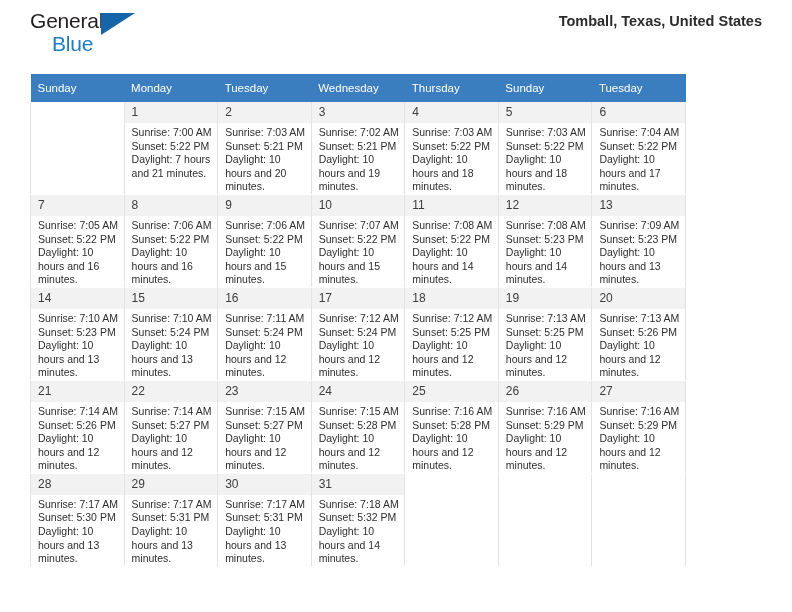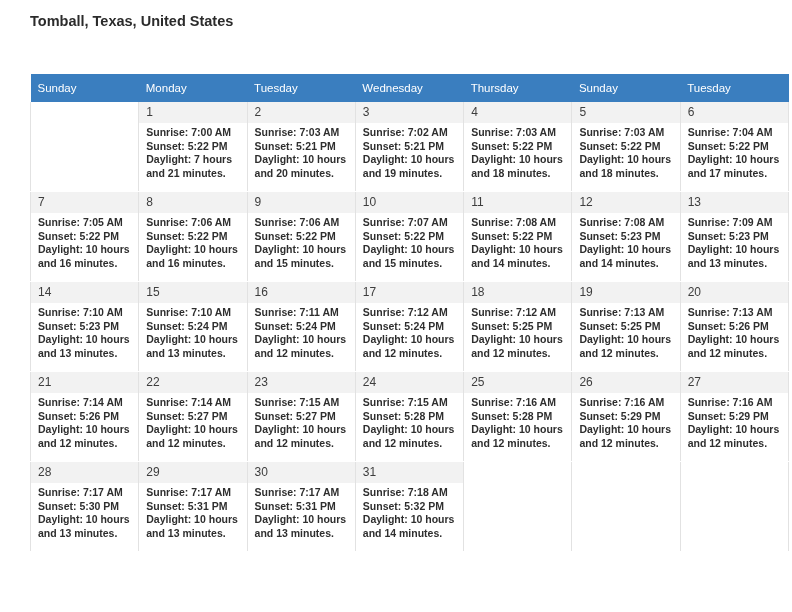--- a/index.html
+++ b/index.html
@@ -76,21 +76,21 @@
   .cal-subtitle {
     font-size: 14.5px;
     color: #2b2b2b;
     line-height: 20px;
     margin-top: 7px;
     font-weight: bold;
   }
 
   
   .calendar {
-    width: 759px;
+    width: 656px;
     border-collapse: collapse;
     table-layout: fixed;
   }
   .calendar th {
     background: #3a7ebf;
     color: #ffffff;
     font-size: 11.5px;
     font-weight: normal;
     text-align: left;
     padding: 5px 0 5px 7px;
@@ -122,36 +122,40 @@
     line-height: 15px;
   }
   td.empty .daynum {
     background: #ffffff;
   }
   .info {
     padding: 3px 5px 0 7px;
     font-size: 10.5px;
     line-height: 13.6px;
     color: #2e2e2e;
-    font-weight: bold;
   }
   .info div {
     white-space: nowrap;
   }
   .info .daylight {
     white-space: normal;
   }
 </style>
 </head>
 <body>
 
 <div class="page">
 
   <div class="header">
 
+    <div class="brand">
+      <span class="brand-general">General</span>
+      <span class="brand-triangle"></span>
+      <span class="brand-blue">Blue</span>
+    </div>
 
     <div class="title-wrap">
       <div class="cal-subtitle">Tomball, Texas, United States</div>
     </div>
 
   </div>
 
   <table class="calendar">
     <thead>
       <tr>

